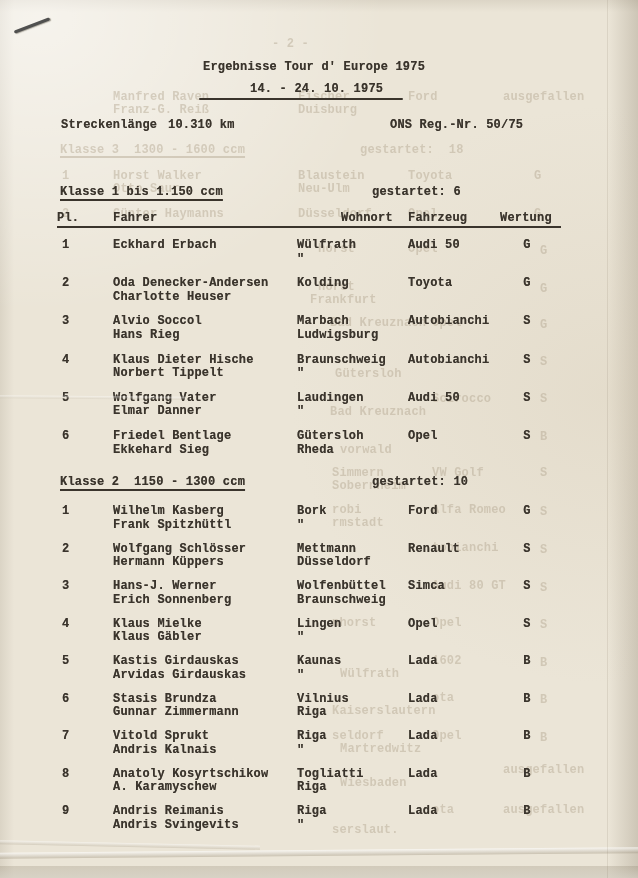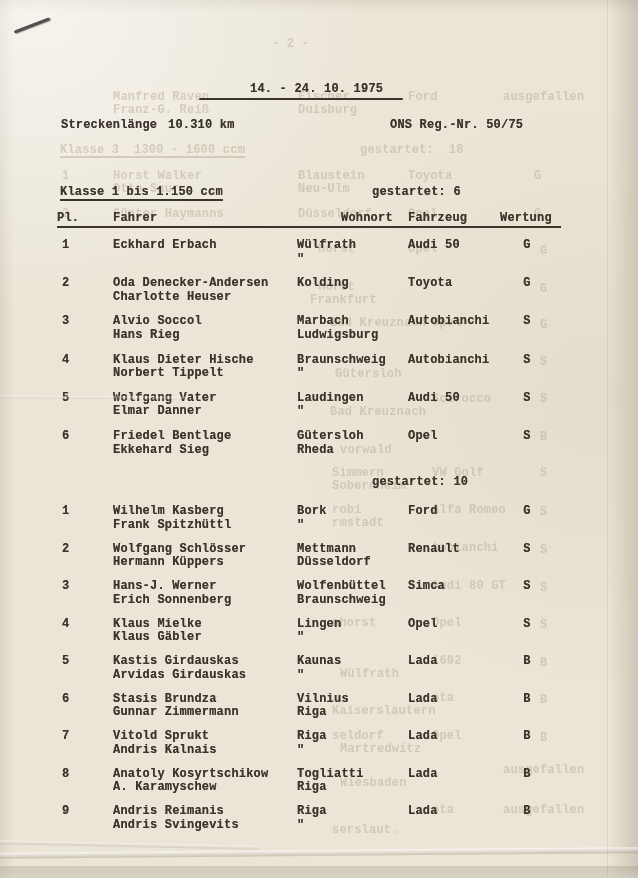--- a/index.html
+++ b/index.html
@@ -144,20 +144,21 @@
       <span class="ghost tw" style="left: 432px; top: 730px;">Opel</span>
       <span class="ghost tw" style="left: 540px; top: 732px;">B</span>
       <span class="ghost tw" style="left: 340px; top: 743px;">Martredwitz</span>
       <span class="ghost tw" style="left: 503px; top: 764px;">ausgefallen</span>
       <span class="ghost tw" style="left: 340px; top: 777px;">Wiesbaden</span>
       <span class="ghost tw" style="left: 332px; top: 824px;">serslaut.</span>
       <span class="ghost tw" style="left: 432px; top: 804px;">ota</span>
       <span class="ghost tw" style="left: 503px; top: 804px;">ausgefallen</span>
     </div>
 
+  <div class="abs tw" style="left:203px; top:61px;">Ergebnisse Tour d' Europe 1975</div>
   <div class="abs tw" style="left:250px; top:83px;">14. - 24. 10. 1975</div>
   <div class="date-underline"></div>
 
   <div class="abs tw" style="left:61px; top:119px;">Streckenlänge</div>
   <div class="abs tw" style="left:168px; top:119px;">10.310 km</div>
   <div class="abs tw" style="left:390px; top:119px;">ONS Reg.-Nr. 50/75</div>
 
   <div class="abs tw ul-head" style="left:60px; top:186px;">Klasse 1 bis 1.150 ccm</div>
   <div class="abs tw" style="left:372px; top:186px;">gestartet: 6</div>
 
@@ -170,20 +171,21 @@
 
   <div>
       <div class="row tw" style="top: 239px;"><span class="c-pl">1</span><span class="c-d1">Eckhard Erbach</span><span class="c-t1">Wülfrath</span><span class="c-t2">"</span><span class="c-car">Audi 50</span><span class="c-w">G</span></div>
       <div class="row tw" style="top: 277.2px;"><span class="c-pl">2</span><span class="c-d1">Oda Denecker-Andersen</span><span class="c-d2">Charlotte Heuser</span><span class="c-t1">Kolding</span><span class="c-t2"></span><span class="c-car">Toyota</span><span class="c-w">G</span></div>
       <div class="row tw" style="top: 315.4px;"><span class="c-pl">3</span><span class="c-d1">Alvio Soccol</span><span class="c-d2">Hans Rieg</span><span class="c-t1">Marbach</span><span class="c-t2">Ludwigsburg</span><span class="c-car">Autobianchi</span><span class="c-w">S</span></div>
       <div class="row tw" style="top: 353.6px;"><span class="c-pl">4</span><span class="c-d1">Klaus Dieter Hische</span><span class="c-d2">Norbert Tippelt</span><span class="c-t1">Braunschweig</span><span class="c-t2">"</span><span class="c-car">Autobianchi</span><span class="c-w">S</span></div>
       <div class="row tw" style="top: 391.8px;"><span class="c-pl">5</span><span class="c-d1">Wolfgang Vater</span><span class="c-d2">Elmar Danner</span><span class="c-t1">Laudingen</span><span class="c-t2">"</span><span class="c-car">Audi 50</span><span class="c-w">S</span></div>
       <div class="row tw" style="top: 430px;"><span class="c-pl">6</span><span class="c-d1">Friedel Bentlage</span><span class="c-d2">Ekkehard Sieg</span><span class="c-t1">Gütersloh</span><span class="c-t2">Rheda</span><span class="c-car">Opel</span><span class="c-w">S</span></div>
     </div>
 
+  <div class="abs tw ul-head" style="left:60px; top:476px;">Klasse 2  1150 - 1300 ccm</div>
   <div class="abs tw" style="left:372px; top:476px;">gestartet: 10</div>
 
   <div>
       <div class="row tw" style="top: 505px;"><span class="c-pl">1</span><span class="c-d1">Wilhelm Kasberg</span><span class="c-d2">Frank Spitzhüttl</span><span class="c-t1">Bork</span><span class="c-t2">"</span><span class="c-car">Ford</span><span class="c-w">G</span></div>
       <div class="row tw" style="top: 542.5px;"><span class="c-pl">2</span><span class="c-d1">Wolfgang Schlösser</span><span class="c-d2">Hermann Küppers</span><span class="c-t1">Mettmann</span><span class="c-t2">Düsseldorf</span><span class="c-car">Renault</span><span class="c-w">S</span></div>
       <div class="row tw" style="top: 580px;"><span class="c-pl">3</span><span class="c-d1">Hans-J. Werner</span><span class="c-d2">Erich Sonnenberg</span><span class="c-t1">Wolfenbüttel</span><span class="c-t2">Braunschweig</span><span class="c-car">Simca</span><span class="c-w">S</span></div>
       <div class="row tw" style="top: 617.5px;"><span class="c-pl">4</span><span class="c-d1">Klaus Mielke</span><span class="c-d2">Klaus Gäbler</span><span class="c-t1">Lingen</span><span class="c-t2">"</span><span class="c-car">Opel</span><span class="c-w">S</span></div>
       <div class="row tw" style="top: 655px;"><span class="c-pl">5</span><span class="c-d1">Kastis Girdauskas</span><span class="c-d2">Arvidas Girdauskas</span><span class="c-t1">Kaunas</span><span class="c-t2">"</span><span class="c-car">Lada</span><span class="c-w">B</span></div>
       <div class="row tw" style="top: 692.5px;"><span class="c-pl">6</span><span class="c-d1">Stasis Brundza</span><span class="c-d2">Gunnar Zimmermann</span><span class="c-t1">Vilnius</span><span class="c-t2">Riga</span><span class="c-car">Lada</span><span class="c-w">B</span></div>
       <div class="row tw" style="top: 730px;"><span class="c-pl">7</span><span class="c-d1">Vitold Sprukt</span><span class="c-d2">Andris Kalnais</span><span class="c-t1">Riga</span><span class="c-t2">"</span><span class="c-car">Lada</span><span class="c-w">B</span></div>

